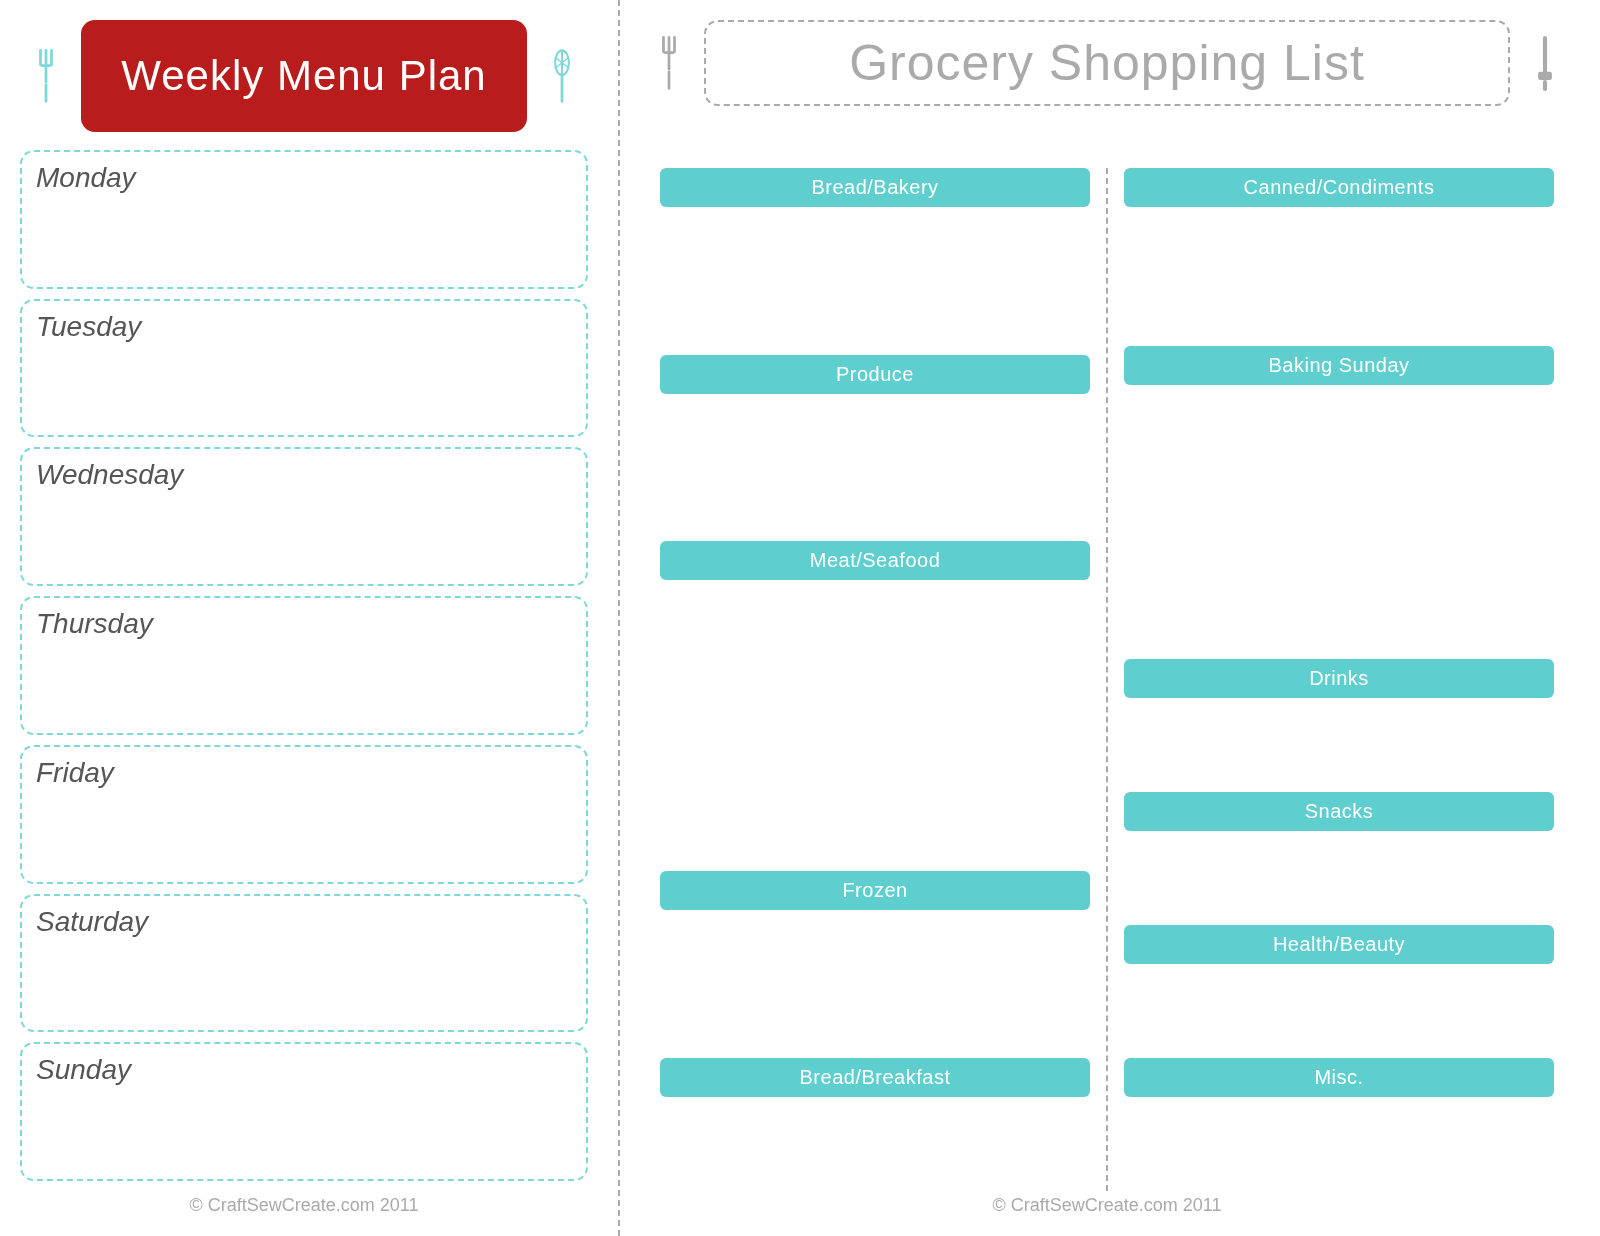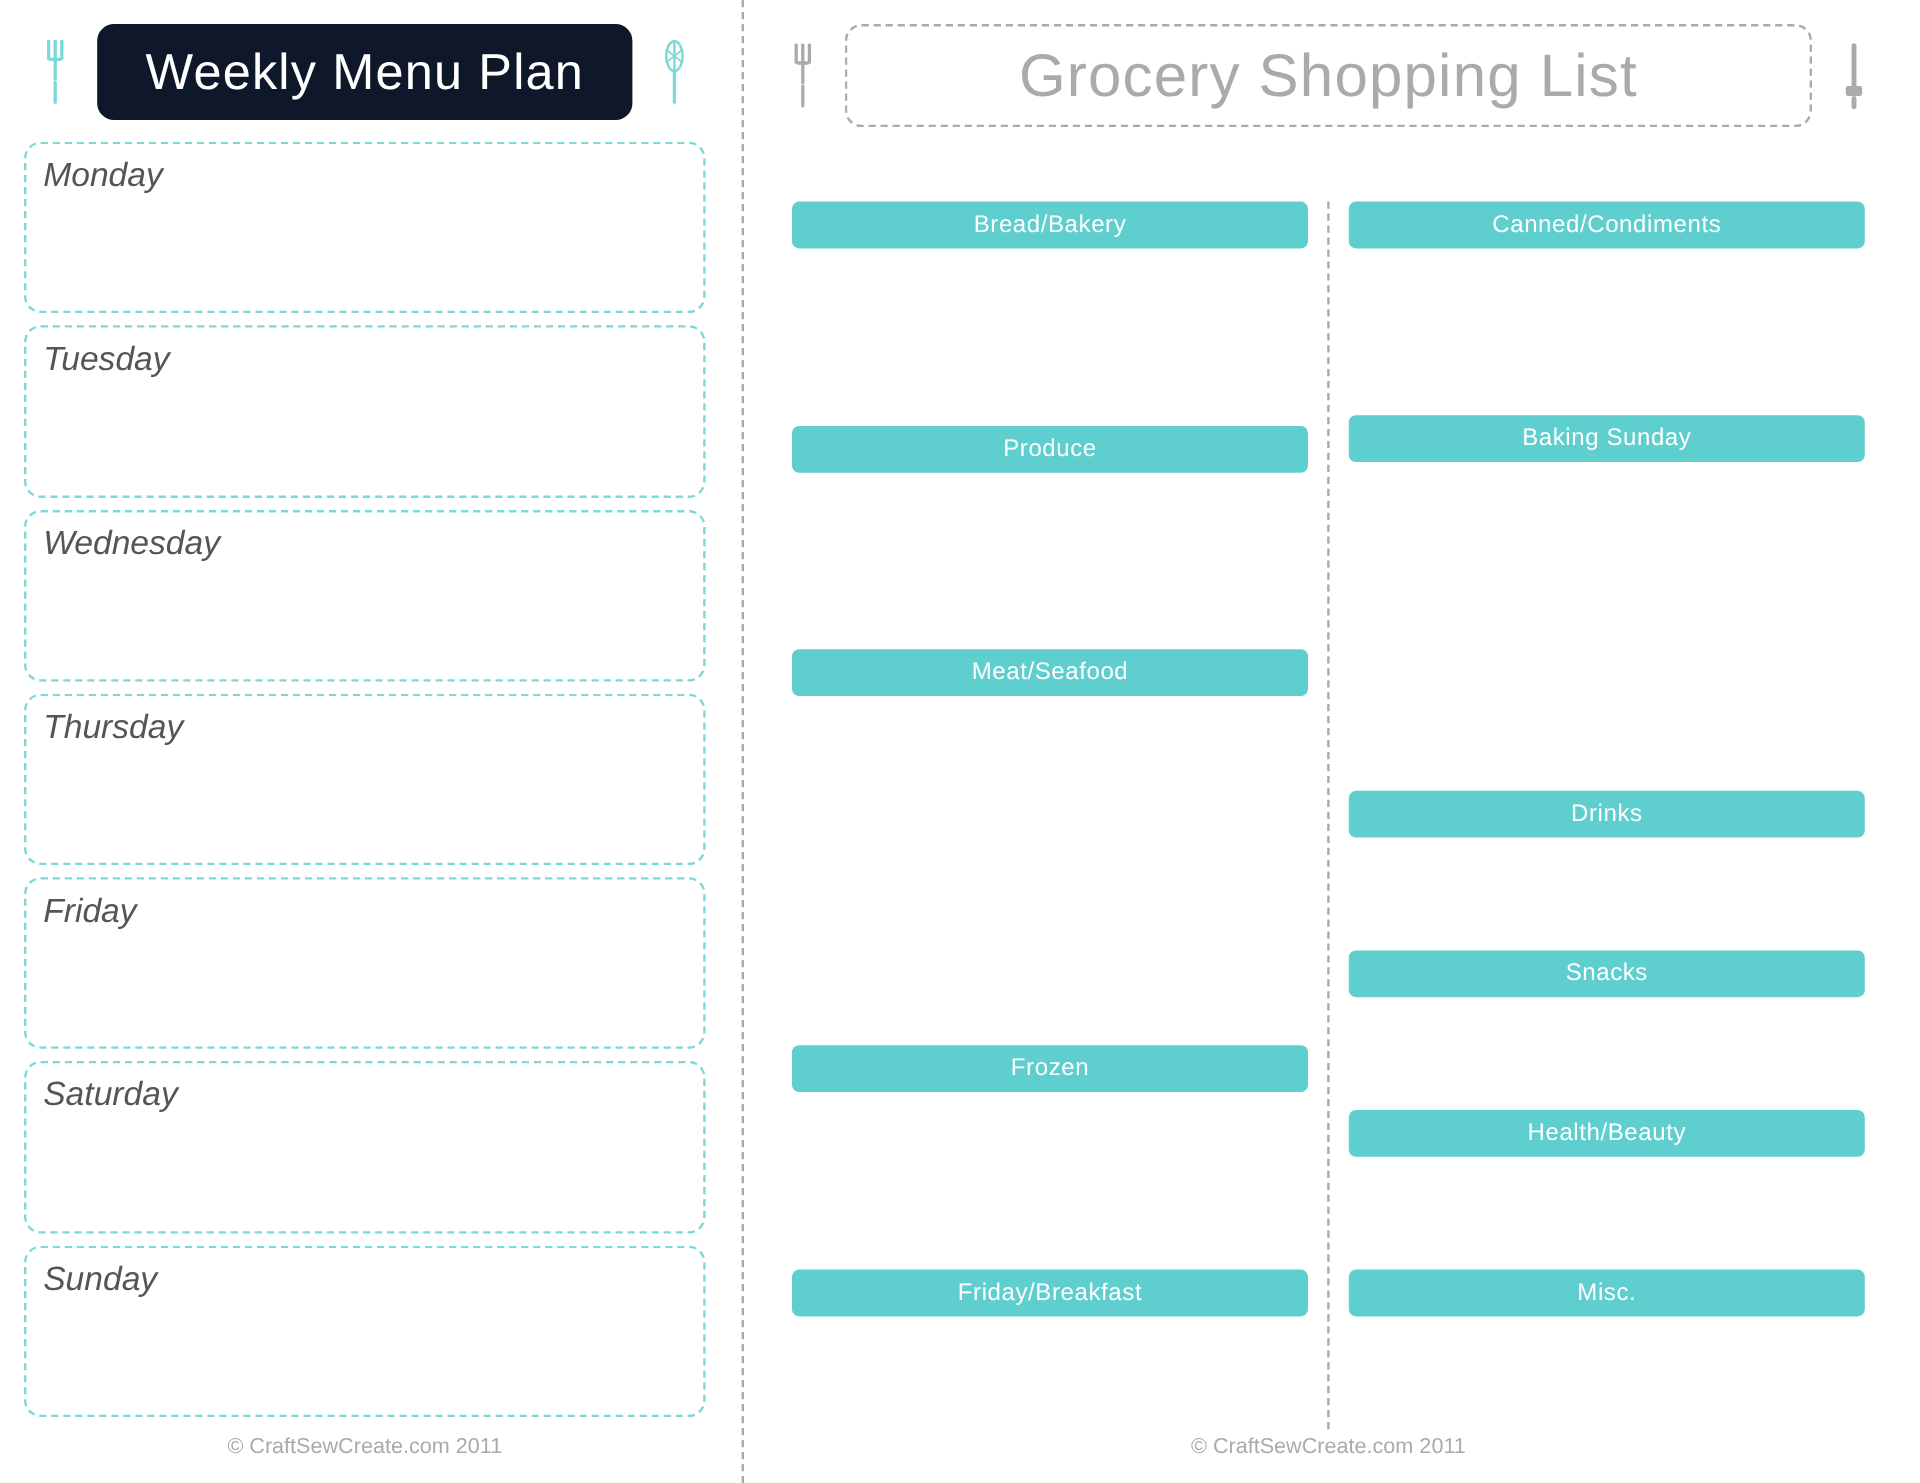--- a/index.html
+++ b/index.html
@@ -32,23 +32,23 @@
     
     .menu-plan-header {
       display: flex;
       align-items: center;
       justify-content: center;
       margin-bottom: 18px;
       gap: 16px;
     }
 
     .menu-plan-title-box {
-      background: #0f172a;
+      background: #b91c1c;
       border-radius: 14px;
-      padding: 16px 40px;
+      padding: 32px 40px;
       display: flex;
       align-items: center;
       justify-content: center;
     }
 
     .menu-plan-title {
       color: #fff;
       font-size: 42px;
       font-weight: 300;
       letter-spacing: 1px;
@@ -241,21 +241,21 @@
       <div class="category-space-lg"></div>
 
       <div class="category-label">Meat/Seafood</div>
       <div class="category-space-lg"></div>
 
       <div class="category-space-lg"></div>
 
       <div class="category-label">Frozen</div>
       <div class="category-space-lg"></div>
 
-      <div class="category-label">Friday/Breakfast</div>
+      <div class="category-label">Bread/Breakfast</div>
       <div class="category-space"></div>
     </div>
 
     <div class="grocery-col">
       <div class="category-label">Canned/Condiments</div>
       <div class="category-space-lg"></div>
 
       <div class="category-label">Baking Sunday</div>
       <div class="category-space-lg"></div>
 

